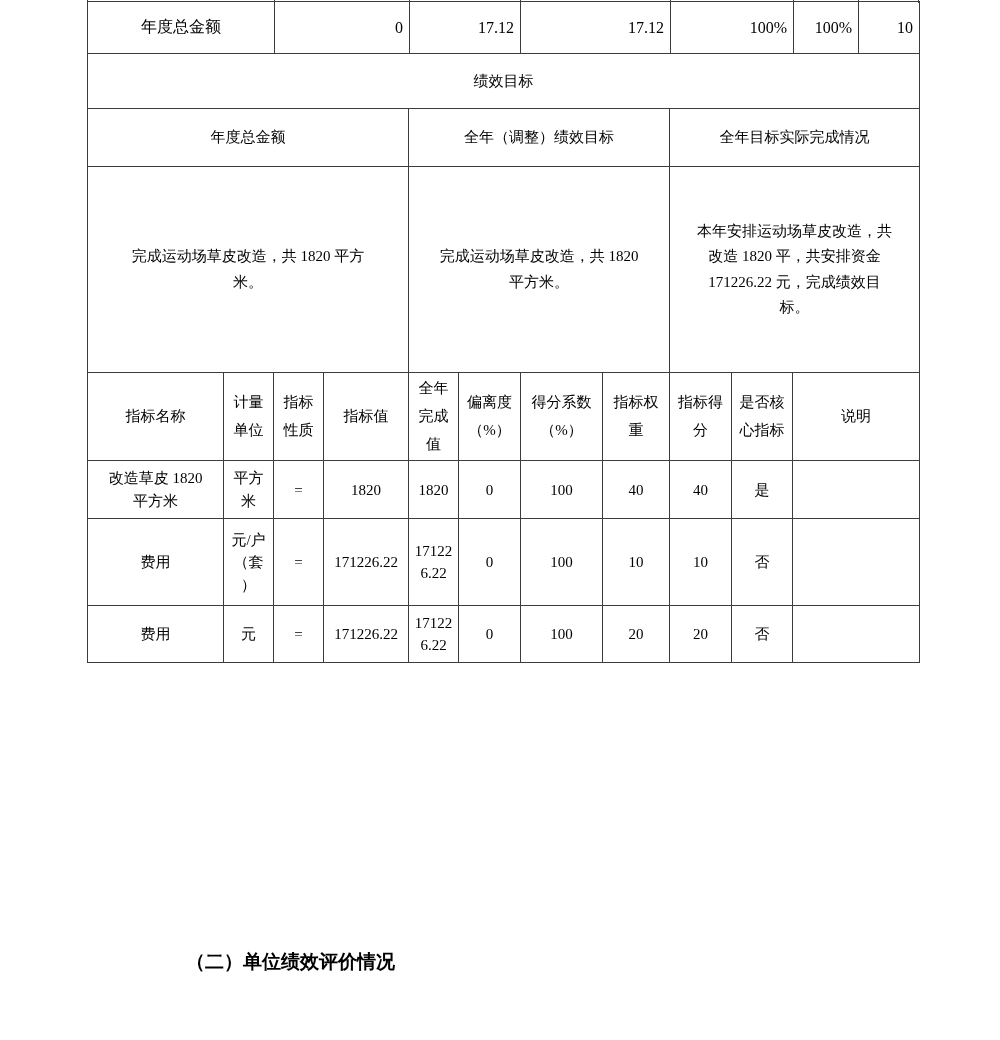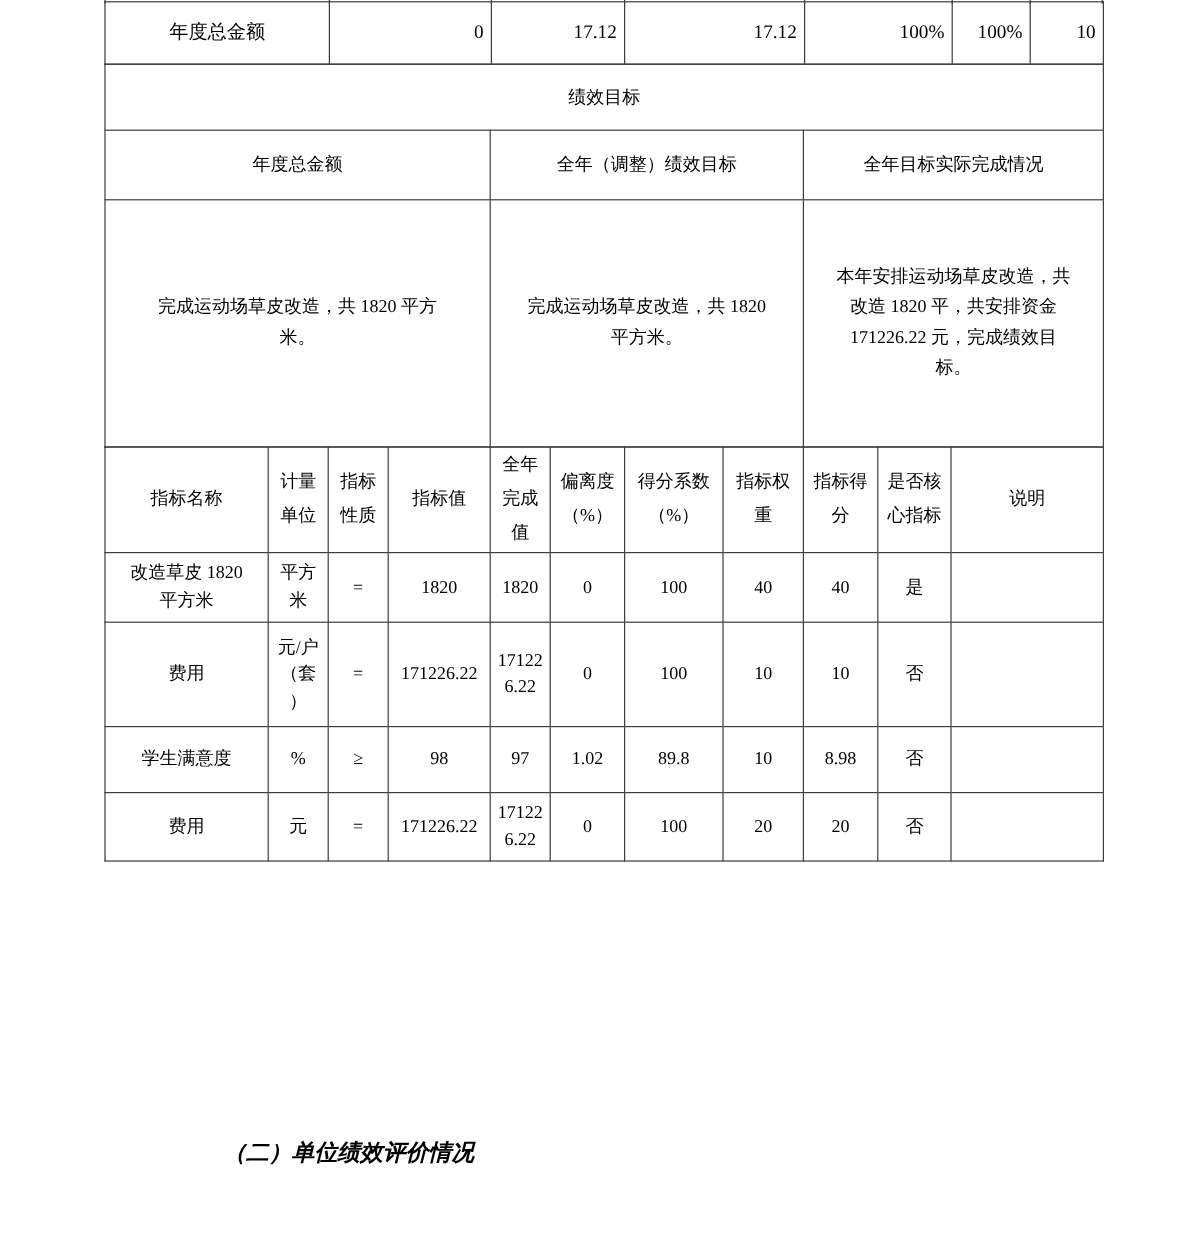--- a/index.html
+++ b/index.html
@@ -35,21 +35,21 @@
   .tC .hdr td{line-height:1.85;}
   .banner{text-align:center;font-size:16px;}
   .ac{text-align:center;}
   .al{text-align:center;margin-left:34px;}
   .ar{text-align:right;}
   .rel{position:relative;}
   .xline{position:absolute;left:60px;top:-1px;bottom:-1px;width:1px;background:#3c3c3c;}
   .stub{position:absolute;top:0;width:1px;height:3px;background:#3c3c3c;}
   .f-heading{
     position:absolute;left:186px;top:948px;
-    font-size:19px;font-weight:bold;line-height:28px;font-style:italic;
+    font-size:19px;font-weight:bold;line-height:28px;
   }
   .f-para{
     position:absolute;left:186px;top:1044px;
     font-size:16px;line-height:28px;
   }
 </style>
 </head>
 <body>
 
 <div class="page">
@@ -177,33 +177,20 @@
         <td class="al">171226.22</td>
         <td class="al">17122
 6.22</td>
         <td class="al">0</td>
         <td class="al">100</td>
         <td class="al">10</td>
         <td class="al">10</td>
         <td class="al">否</td>
         <td class="al"></td>
       </tr>
-      <tr style="height:55px">
-        <td class="al">学生满意度</td>
-        <td class="al">%</td>
-        <td class="al">≥</td>
-        <td class="al">98</td>
-        <td class="al">97</td>
-        <td class="al">1.02</td>
-        <td class="al">89.8</td>
-        <td class="al">10</td>
-        <td class="al">8.98</td>
-        <td class="al">否</td>
-        <td class="al"></td>
-      </tr>
       <tr style="height:57px">
         <td class="al">费用</td>
         <td class="al">元</td>
         <td class="al">=</td>
         <td class="al">171226.22</td>
         <td class="al">17122
 6.22</td>
         <td class="al">0</td>
         <td class="al">100</td>
         <td class="al">20</td>

